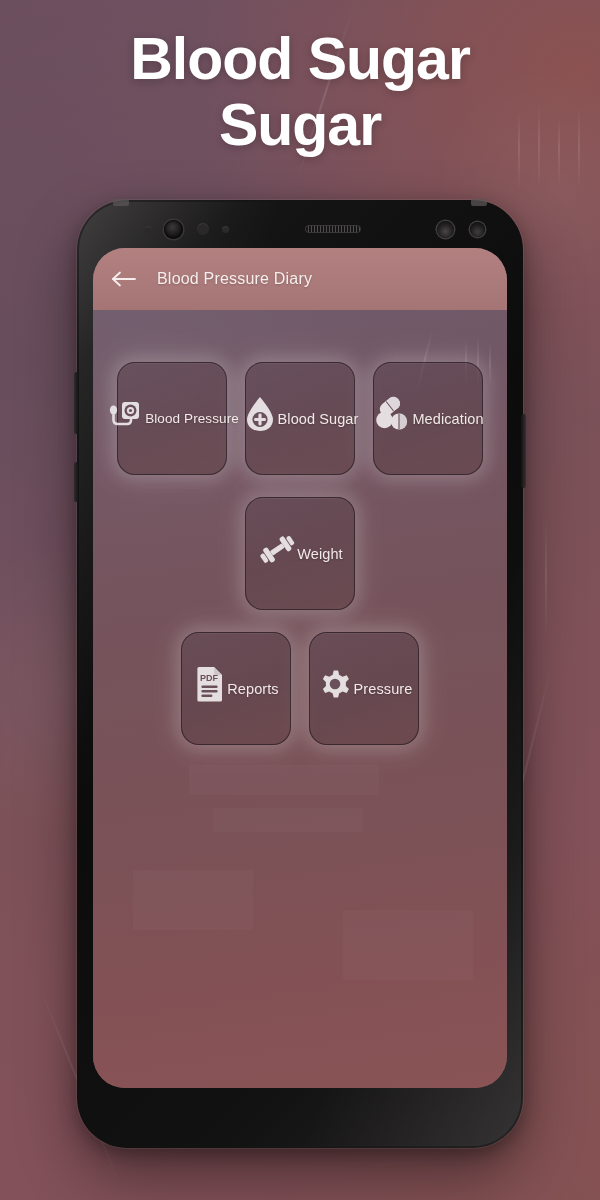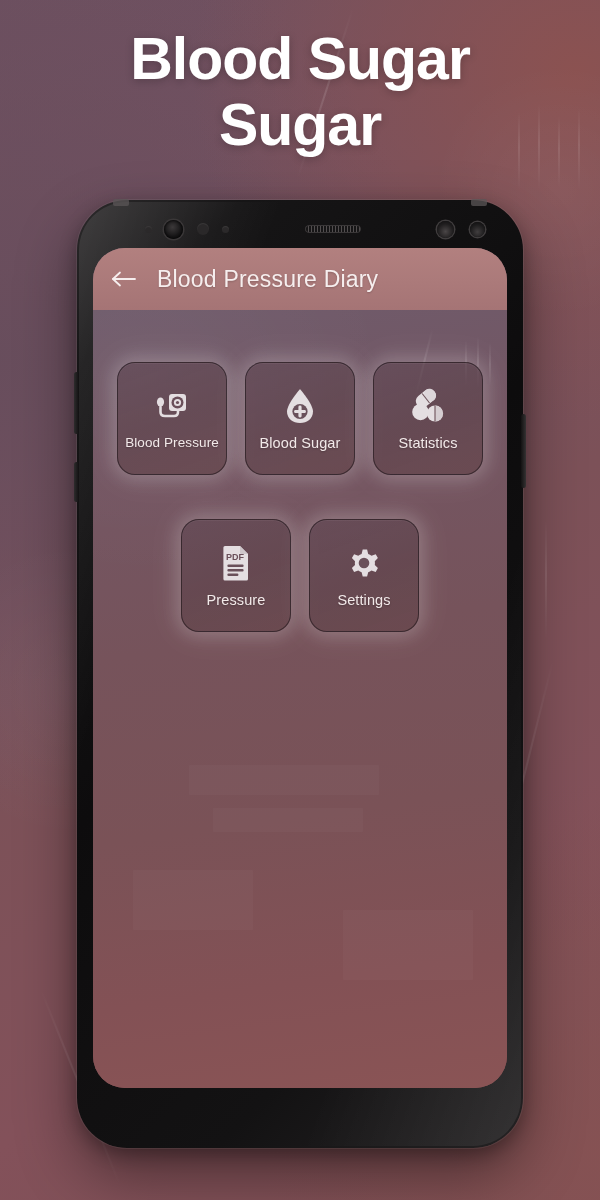--- a/index.html
+++ b/index.html
@@ -138,21 +138,21 @@
   #back-arrow {
     width:30px; height:30px;
     flex:0 0 30px;
     display:flex; align-items:center; justify-content:center;
     cursor:pointer;
   }
   #back-arrow svg { display:block; }
   #appbar-title {
     margin-left:18px;
     color:#f6eeee;
-    font-size:23px;
+    font-size:16px;
     font-weight:400;
     letter-spacing:0.2px;
     text-shadow:0 1px 2px rgba(0,0,0,0.18);
   }
 
   
   #screen-body {
     position:relative;
     width:100%; height:778px;
     background:
@@ -186,21 +186,21 @@
     position:relative;
     width:110px; height:113px;
     border-radius:18px;
     background:linear-gradient(160deg, rgba(96,72,84,0.62) 0%, rgba(92,66,74,0.60) 50%, rgba(100,68,72,0.58) 100%);
     border:1px solid rgba(20,14,18,0.55);
     box-shadow:
       0 0 16px 5px rgba(255,255,255,0.16),
       0 0 30px 10px rgba(255,255,255,0.07),
       inset 0 1px 0 rgba(255,255,255,0.05);
     display:flex;
-    flex-direction:column;
+    flex-direction:row;
     align-items:center;
     justify-content:center;
     cursor:pointer;
   }
   .tile-icon {
     height:40px;
     display:flex; align-items:center; justify-content:center;
     margin-bottom:9px;
   }
   .tile-icon svg { display:block; }
@@ -321,47 +321,61 @@
         <rect x="9" y="4" width="22" height="13" rx="6.5" fill="#e4dee1"></rect>
         <rect x="20" y="4" width="11" height="13" rx="6.5" fill="#ddd6da"></rect>
         <line x1="20" y1="4.5" x2="20" y2="16.5" stroke="#6c5159" stroke-width="1.1"></line>
       </g>
       <circle cx="12.5" cy="25" r="8.3" fill="#e4dee1"></circle>
       <circle cx="27" cy="26.5" r="8" fill="#e4dee1"></circle>
       <path d="M27 18.5 a8 8 0 0 1 0 16 Z" fill="#d5cdd1"></path>
       <line x1="27" y1="18.5" x2="27" y2="34.5" stroke="#6c5159" stroke-width="1.1"></line>
     </svg>
                 </div>
-                <div class="tile-label">Statistics</div>
+                <div class="tile-label">Medication</div>
               </div>
             </div>
             <div class="tile-row">
+              <div class="tile">
+                <div class="tile-icon">
+    <svg width="40" height="38" viewBox="0 0 40 38">
+      <g transform="rotate(-34 20 19)" fill="#e4dee1">
+        <rect x="2" y="14.6" width="4.6" height="9.8" rx="1.8"></rect>
+        <rect x="7.4" y="11.4" width="5.4" height="16.2" rx="2.1"></rect>
+        <rect x="12.8" y="16.8" width="14.4" height="5.4" rx="1.3"></rect>
+        <rect x="27.2" y="11.4" width="5.4" height="16.2" rx="2.1"></rect>
+        <rect x="33.4" y="14.6" width="4.6" height="9.8" rx="1.8"></rect>
+      </g>
+    </svg>
+                </div>
+                <div class="tile-label">Weight</div>
+              </div>
             </div>
             <div class="tile-row">
               <div class="tile">
                 <div class="tile-icon">
     <svg width="34" height="40" viewBox="0 0 34 40">
       <path d="M6 3 H21 L29 11 V36 A1.6 1.6 0 0 1 27.4 37.6 H6 A1.6 1.6 0 0 1 4.4 36 V4.6 A1.6 1.6 0 0 1 6 3 Z" fill="#e4dee1"></path>
       <path d="M21 3 L29 11 H22.6 A1.6 1.6 0 0 1 21 9.4 Z" fill="#cec6ca"></path>
       <text x="16" y="17" font-family="Liberation Sans, sans-serif" font-size="9" font-weight="bold" fill="#6a505a" text-anchor="middle">PDF</text>
       <rect x="8.4" y="21.5" width="16.2" height="2.6" rx="1.1" fill="#6a505a"></rect>
       <rect x="8.4" y="26" width="16.2" height="2.6" rx="1.1" fill="#6a505a"></rect>
       <rect x="8.4" y="30.5" width="11" height="2.6" rx="1.1" fill="#6a505a"></rect>
     </svg>
                 </div>
-                <div class="tile-label">Pressure</div>
+                <div class="tile-label">Reports</div>
               </div>
               <div class="tile">
                 <div class="tile-icon">
     <svg width="38" height="38" viewBox="0 0 38 38">
       <path d="M19 2.6 l3.1 0 1.1 4.3 a12.6 12.6 0 0 1 3.3 1.9 l4.2 -1.5 2.2 3.8 -3.1 3.1 a12.6 12.6 0 0 1 0 3.8 l3.1 3.1 -2.2 3.8 -4.2 -1.5 a12.6 12.6 0 0 1 -3.3 1.9 l-1.1 4.3 -4.4 0 -1.1 -4.3 a12.6 12.6 0 0 1 -3.3 -1.9 l-4.2 1.5 -2.2 -3.8 3.1 -3.1 a12.6 12.6 0 0 1 0 -3.8 l-3.1 -3.1 2.2 -3.8 4.2 1.5 a12.6 12.6 0 0 1 3.3 -1.9 l1.1 -4.3 z" fill="#e4dee1" transform="translate(0,3)"></path>
       <circle cx="19" cy="19" r="5.3" fill="#6a505a"></circle>
     </svg>
                 </div>
-                <div class="tile-label">Settings</div>
+                <div class="tile-label">Pressure</div>
               </div>
             </div>
           </div>
 
       </div>
     </div>
   </div>
 </div>
 
 </body></html>

